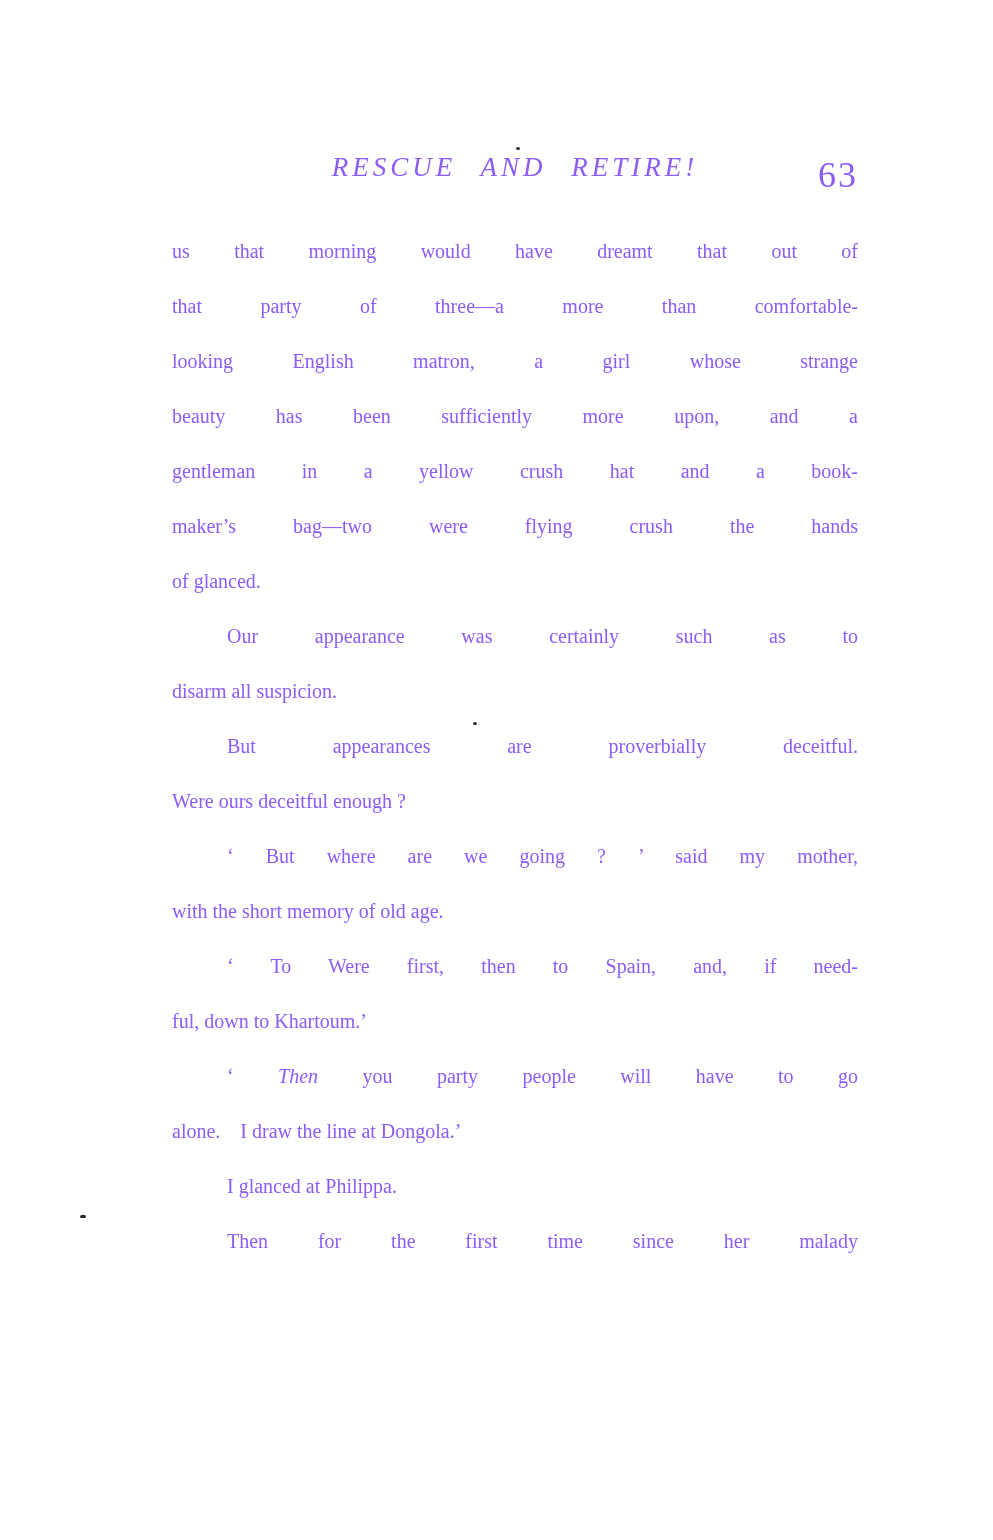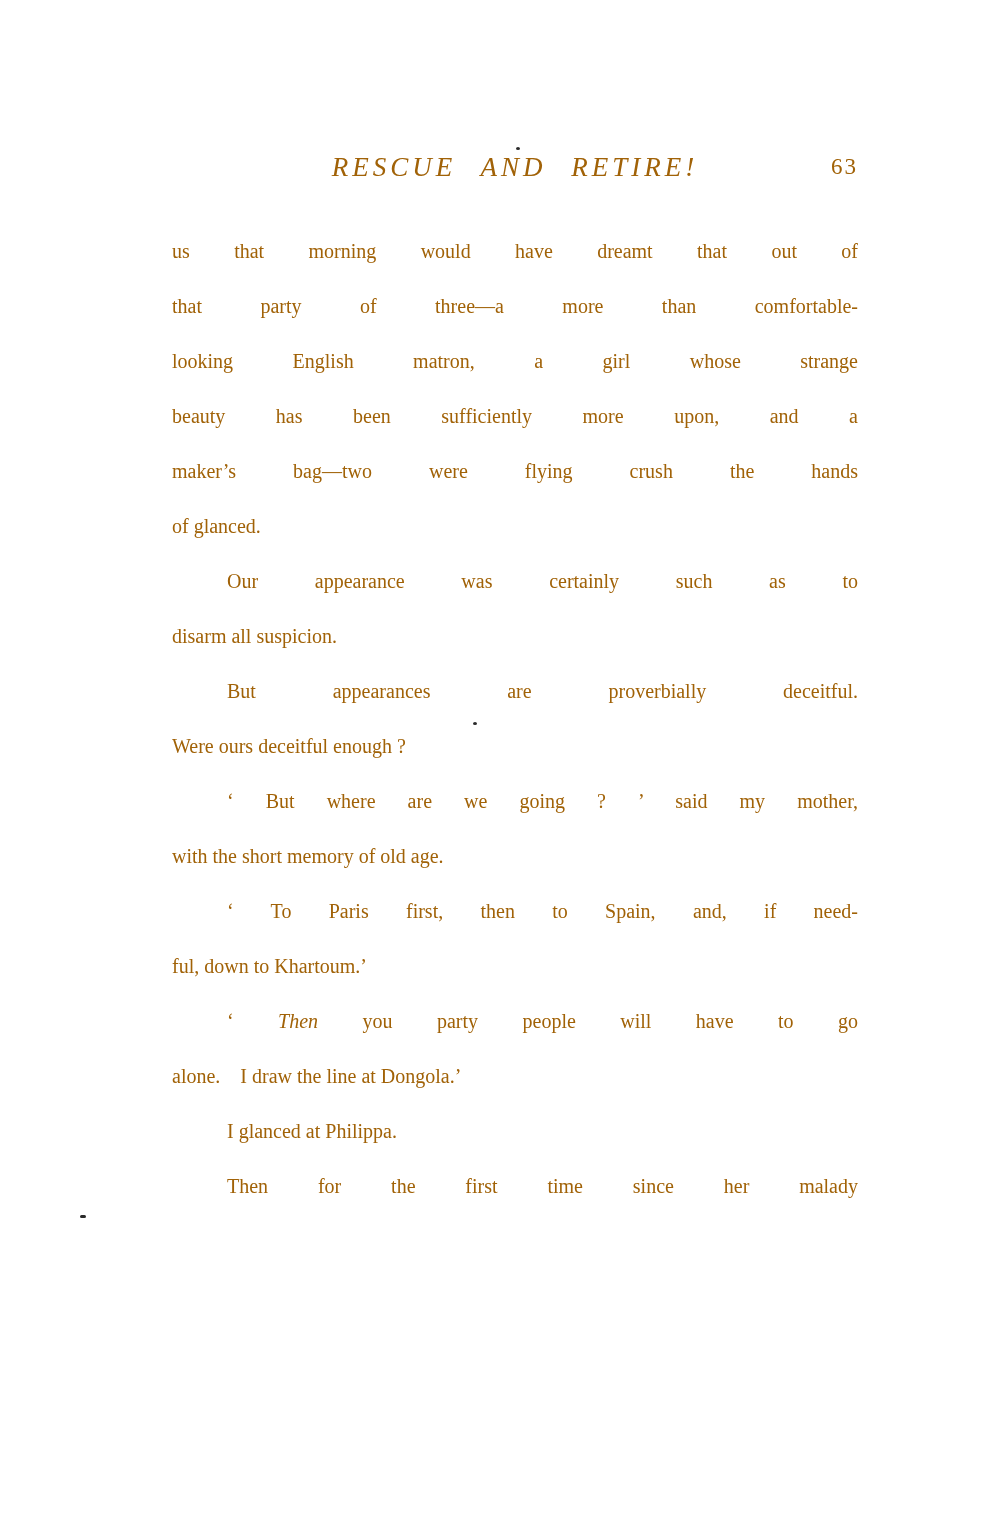--- a/index.html
+++ b/index.html
@@ -7,21 +7,21 @@
     padding: 0;
     background: #e8e8e8;
   }
   .page {
     position: relative;
     width: 993px;
     height: 1540px;
     background: #ffffff;
     overflow: hidden;
     font-family: "Liberation Serif", "DejaVu Serif", serif;
-    color: #a16207;
+    color: #8b5cf6;
   }
   .header-row {
     position: absolute;
     left: 172px;
     top: 152px;
     width: 686px;
     height: 44px;
   }
   .running-title {
     position: absolute;
@@ -32,21 +32,21 @@
     font-style: italic;
     font-size: 27px;
     letter-spacing: 4px;
     word-spacing: 14px;
     white-space: nowrap;
   }
   .page-number {
     position: absolute;
     right: 0;
     top: 2px;
-    font-size: 23px;
+    font-size: 36px;
     letter-spacing: 2px;
   }
   .text-block {
     position: absolute;
     left: 172px;
     top: 224px;
     width: 686px;
   }
   .line {
     height: 55px;
@@ -84,29 +84,30 @@
   <div class="header-row">
     <div class="running-title">RESCUE AND RETIRE!</div>
     <div class="page-number">63</div>
   </div>
 
   <div class="text-block">
       <div class="line justify"><span>us that morning would have dreamt that out of</span></div>
       <div class="line justify"><span>that party of three—a more than comfortable-</span></div>
       <div class="line justify"><span>looking English matron, a girl whose strange</span></div>
       <div class="line justify"><span>beauty has been sufficiently more upon, and a</span></div>
+      <div class="line justify"><span>gentleman in a yellow crush hat and a book-</span></div>
       <div class="line justify"><span>maker’s bag—two were flying crush the hands</span></div>
       <div class="line left"><span>of glanced.</span></div>
       <div class="line justify indent"><span>Our appearance was certainly such as to</span></div>
       <div class="line left"><span>disarm all suspicion.</span></div>
       <div class="line justify indent"><span>But appearances are proverbially deceitful.</span></div>
       <div class="line left"><span>Were ours deceitful enough ?</span></div>
       <div class="line justify indent"><span>‘ But where are we going ? ’ said my mother,</span></div>
       <div class="line left"><span>with the short memory of old age.</span></div>
-      <div class="line justify indent"><span>‘ To Paris first, then to Spain, and, if need-</span></div>
+      <div class="line justify indent"><span>‘ To Were first, then to Spain, and, if need-</span></div>
       <div class="line left"><span>ful, down to Khartoum.’</span></div>
       <div class="line justify indent"><span>‘ </span><span class="em">Then</span><span> you party people will have to go</span></div>
       <div class="line left"><span>alone.  I draw the line at Dongola.’</span></div>
       <div class="line left indent"><span>I glanced at Philippa.</span></div>
       <div class="line justify indent"><span>Then for the first time since her malady</span></div>
     </div>
 
   <div class="speck" style="left:516px; top:147px; width:4px; height:3px;"></div>
   <div class="speck" style="left:473px; top:722px; width:4px; height:3px;"></div>
   <div class="speck" style="left:80px; top:1215px; width:6px; height:3px; border-radius:2px;"></div>

